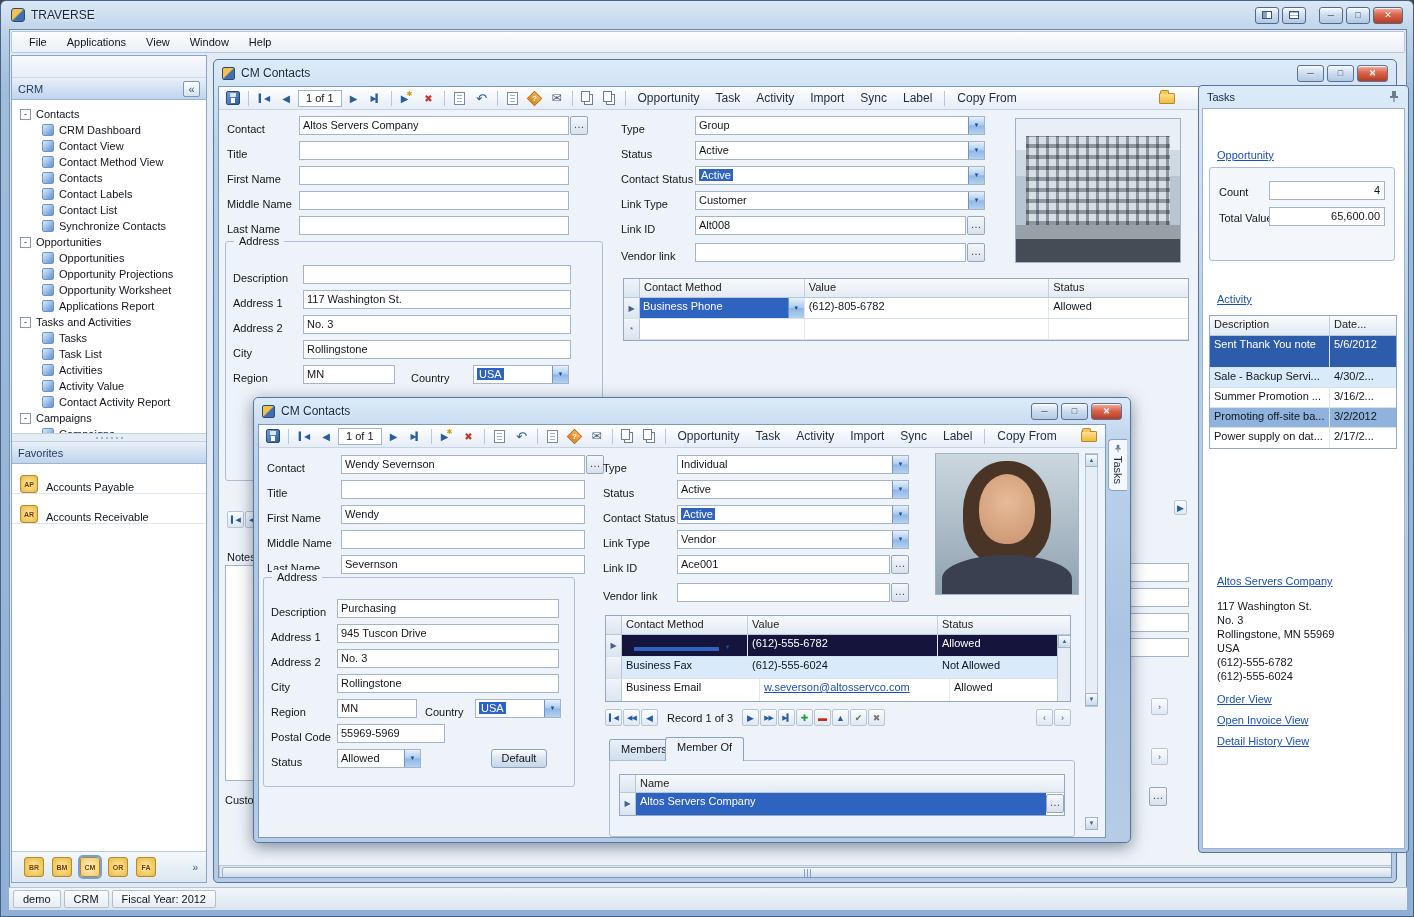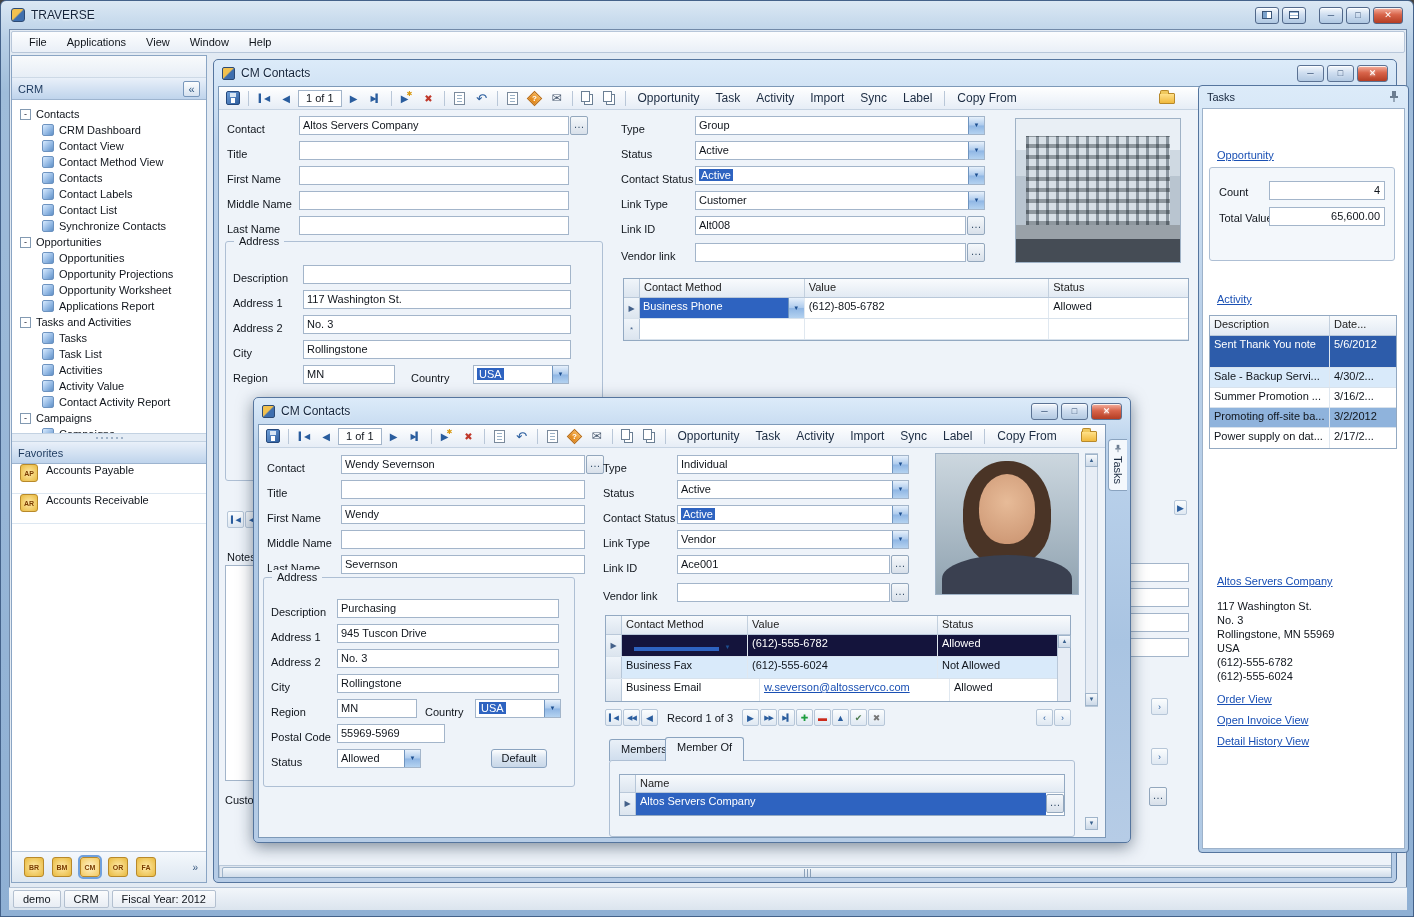--- a/index.html
+++ b/index.html
@@ -26,21 +26,21 @@
 .cap-btn{margin-left:auto;width:17px;height:16px;border:1px solid #7897bb;border-radius:2px;background:linear-gradient(#fdfefe,#d6e2f0);display:flex;align-items:center;justify-content:center;color:#2c557f;cursor:pointer}
 .tree{flex:1;background:#fff;overflow:hidden;padding-top:6px}
 .tg,.tn{height:16px;display:flex;align-items:center;white-space:nowrap;cursor:pointer}
 .tg{padding-left:8px}
 .tn{padding-left:30px}
 .pm{width:11px;height:11px;border:1px solid #839ab2;background:#fff;font-size:9px;line-height:9px;text-align:center;color:#223;margin-right:5px;flex:none}
 .ti{width:12px;height:12px;margin-right:5px;background:linear-gradient(135deg,#d9ecff,#8fb6e2 60%,#5f8fc6);border:1px solid #6d93c0;border-radius:2px;flex:none}
 .grip-dots{height:9px;display:flex;align-items:center;justify-content:center;gap:3px;background:#e4ecf5;border-top:1px solid #c3d2e2;border-bottom:1px solid #c3d2e2}
 .grip-dots i{width:2px;height:2px;background:#8aa0b8;border-radius:50%}
 .fav-list{background:#fff}
-.fav-row{height:30px;display:flex;align-items:flex-start;gap:8px;padding:0 8px;border-bottom:1px solid #dde7f1;cursor:pointer}
+.fav-row{height:30px;display:flex;align-items:flex-end;gap:8px;padding:0 8px;border-bottom:1px solid #dde7f1;cursor:pointer}
 .coin{width:18px;height:18px;border-radius:3px;background:radial-gradient(#ffeaa8,#e8b93e);border:1px solid #b8892a;color:#7a3c00;font-size:7px;font-weight:bold;display:flex;align-items:center;justify-content:center;flex:none}
 .mod-row{height:31px;display:flex;align-items:center;gap:8px;padding:0 6px 0 12px;background:linear-gradient(#f4f8fc,#dde7f1);border-top:1px solid #b9c9da}
 .coin.mod{width:20px;height:20px;font-size:7px;cursor:pointer}
 .coin.active{background:radial-gradient(#fff3c8,#f3c85e);outline:2px solid #6fa0dc;outline-offset:0}
 .ovf{margin-left:auto;color:#33557d;font-size:10px;cursor:pointer;padding:2px}
 
 .cw{position:absolute;background:linear-gradient(180deg,#dcebf9,#bcd3ec 10%,#a9c4e2 55%,#b6cce6);border:1px solid #55759e;border-radius:5px}
 .cw-title{position:absolute;left:0;top:0;right:0;height:26px;display:flex;align-items:center;padding:0 8px;gap:6px;font-size:12px;color:#15253c;text-shadow:0 1px 2px rgba(255,255,255,.85)}
 .cw-ico{width:13px;height:13px;background:linear-gradient(135deg,#f2c14e 0 45%,#3f6fae 55% 100%);border:1px solid #2c4a74;border-radius:2px}
 .wc{width:27px;height:17px;border:1px solid #5b7293;border-radius:3px;background:linear-gradient(#f4f8fc,#cfdef0 45%,#b3c9e2);display:flex;align-items:center;justify-content:center;font-size:9px;color:#2c466b;margin-left:3px;box-shadow:inset 0 1px 0 rgba(255,255,255,.8);cursor:pointer}

